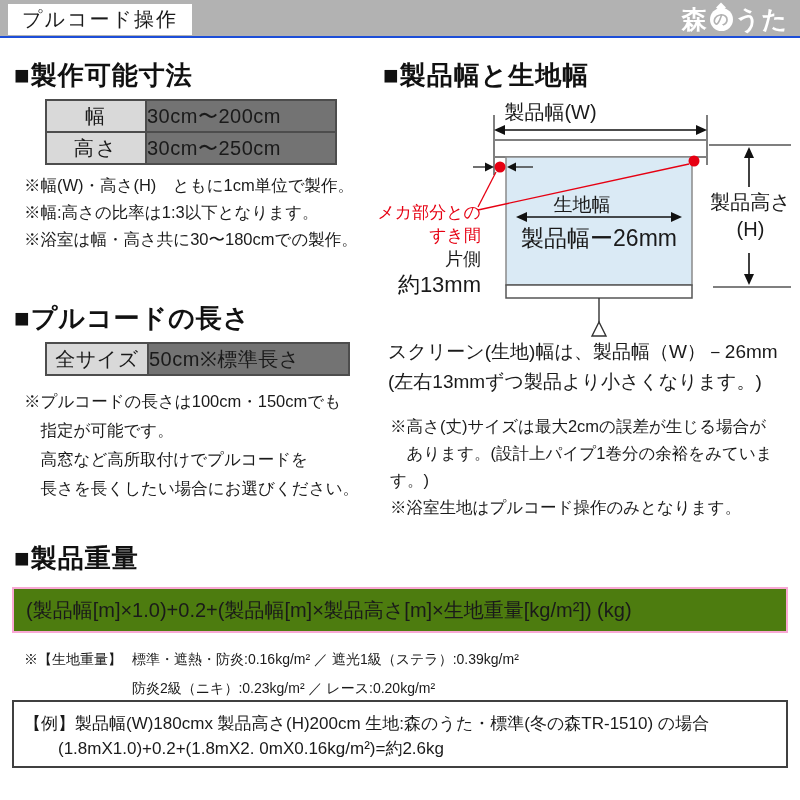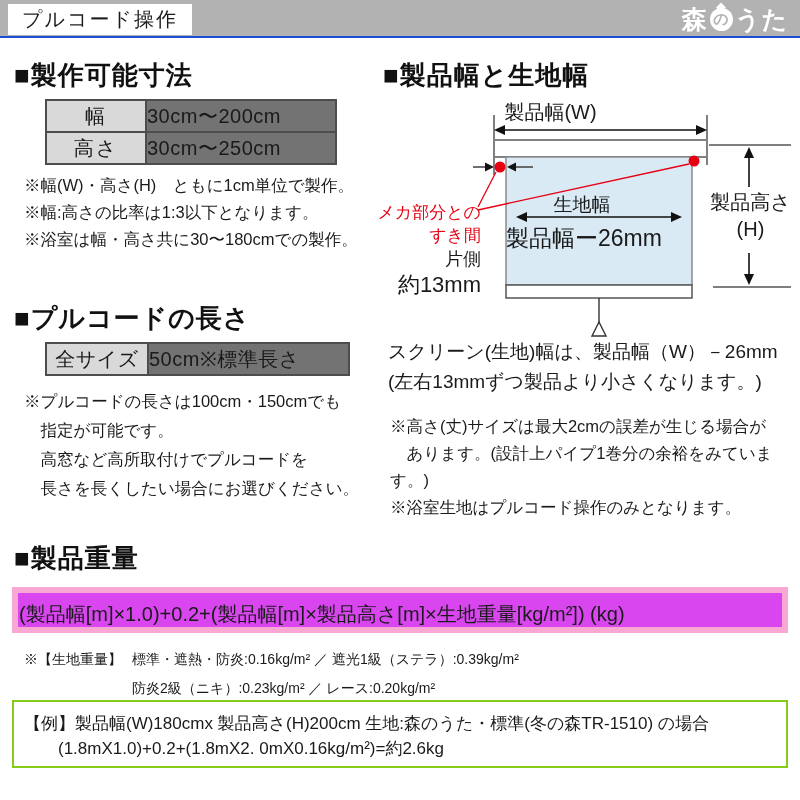--- a/index.html
+++ b/index.html
@@ -53,42 +53,42 @@
   .spec-table td.val { background:#737373; letter-spacing:0.5px; }
 
   .note-line { font-size:16.5px; line-height:27px; white-space:pre-wrap; color:#1a1a1a; }
 
   
   .diagram { position:absolute; left:383px; top:95px; width:412px; height:248px; }
   .diagram svg { position:absolute; left:0; top:0; }
   .dlabel { position:absolute; color:#1a1a1a; }
   .lbl-product-width { left:60px; top:4px; width:215px; text-align:center; font-size:20px; }
   .lbl-fabric-width  { left:123px; top:97px;  width:152px; text-align:center; font-size:19px; }
-  .lbl-fabric-formula{ left:123px; top:128px; width:186px; text-align:left; font-size:23px; }
+  .lbl-fabric-formula{ left:123px; top:128px; width:186px; text-align:center; font-size:23px; }
   .lbl-height { left:320px; top:94px; width:95px; text-align:center; font-size:20px; line-height:27px; }
   .lbl-gap { left:-6px; top:106px; width:104px; text-align:right; }
   .gap-red   { color:#e60012; font-size:17px; line-height:23px; }
   .gap-black { color:#1a1a1a; font-size:18px; line-height:24px; }
   .gap-size  { color:#1a1a1a; font-size:22px; line-height:27px; }
 
   .desc-line  { font-size:19px; line-height:30px; white-space:pre-wrap; }
 
   
   .formula-box {
     position:absolute; left:12px; top:587px; width:776px; height:46px;
-    border:6px solid #f9a8d4; background:#d946ef;
-    font-size:20px; line-height:42px; padding-left:1px;
+    border:2px solid #f9a8d4; background:#4d7c0f;
+    font-size:20px; line-height:42px; padding-left:12px;
     white-space:nowrap; letter-spacing:0px;
   }
   .weights { position:absolute; left:24px; top:645px; display:flex; font-size:14px; }
   .weights .w-label { white-space:nowrap; margin-right:10px; line-height:29px; }
   .weights .w-lines div { line-height:29px; white-space:pre-wrap; }
   .example-box {
     position:absolute; left:12px; top:700px; width:776px; height:68px;
-    border:2px solid #84cc16; background:#fff; padding:9px 10px;
+    border:2px solid #404040; background:#fff; padding:9px 10px;
   }
   .example-box div { font-size:17px; line-height:25px; white-space:pre-wrap; }
 </style>
 </head>
 <body>
 
 <div class="topbar">
   <div class="op-label">プルコード操作</div>
   <div class="brand">
     <span>森</span>

